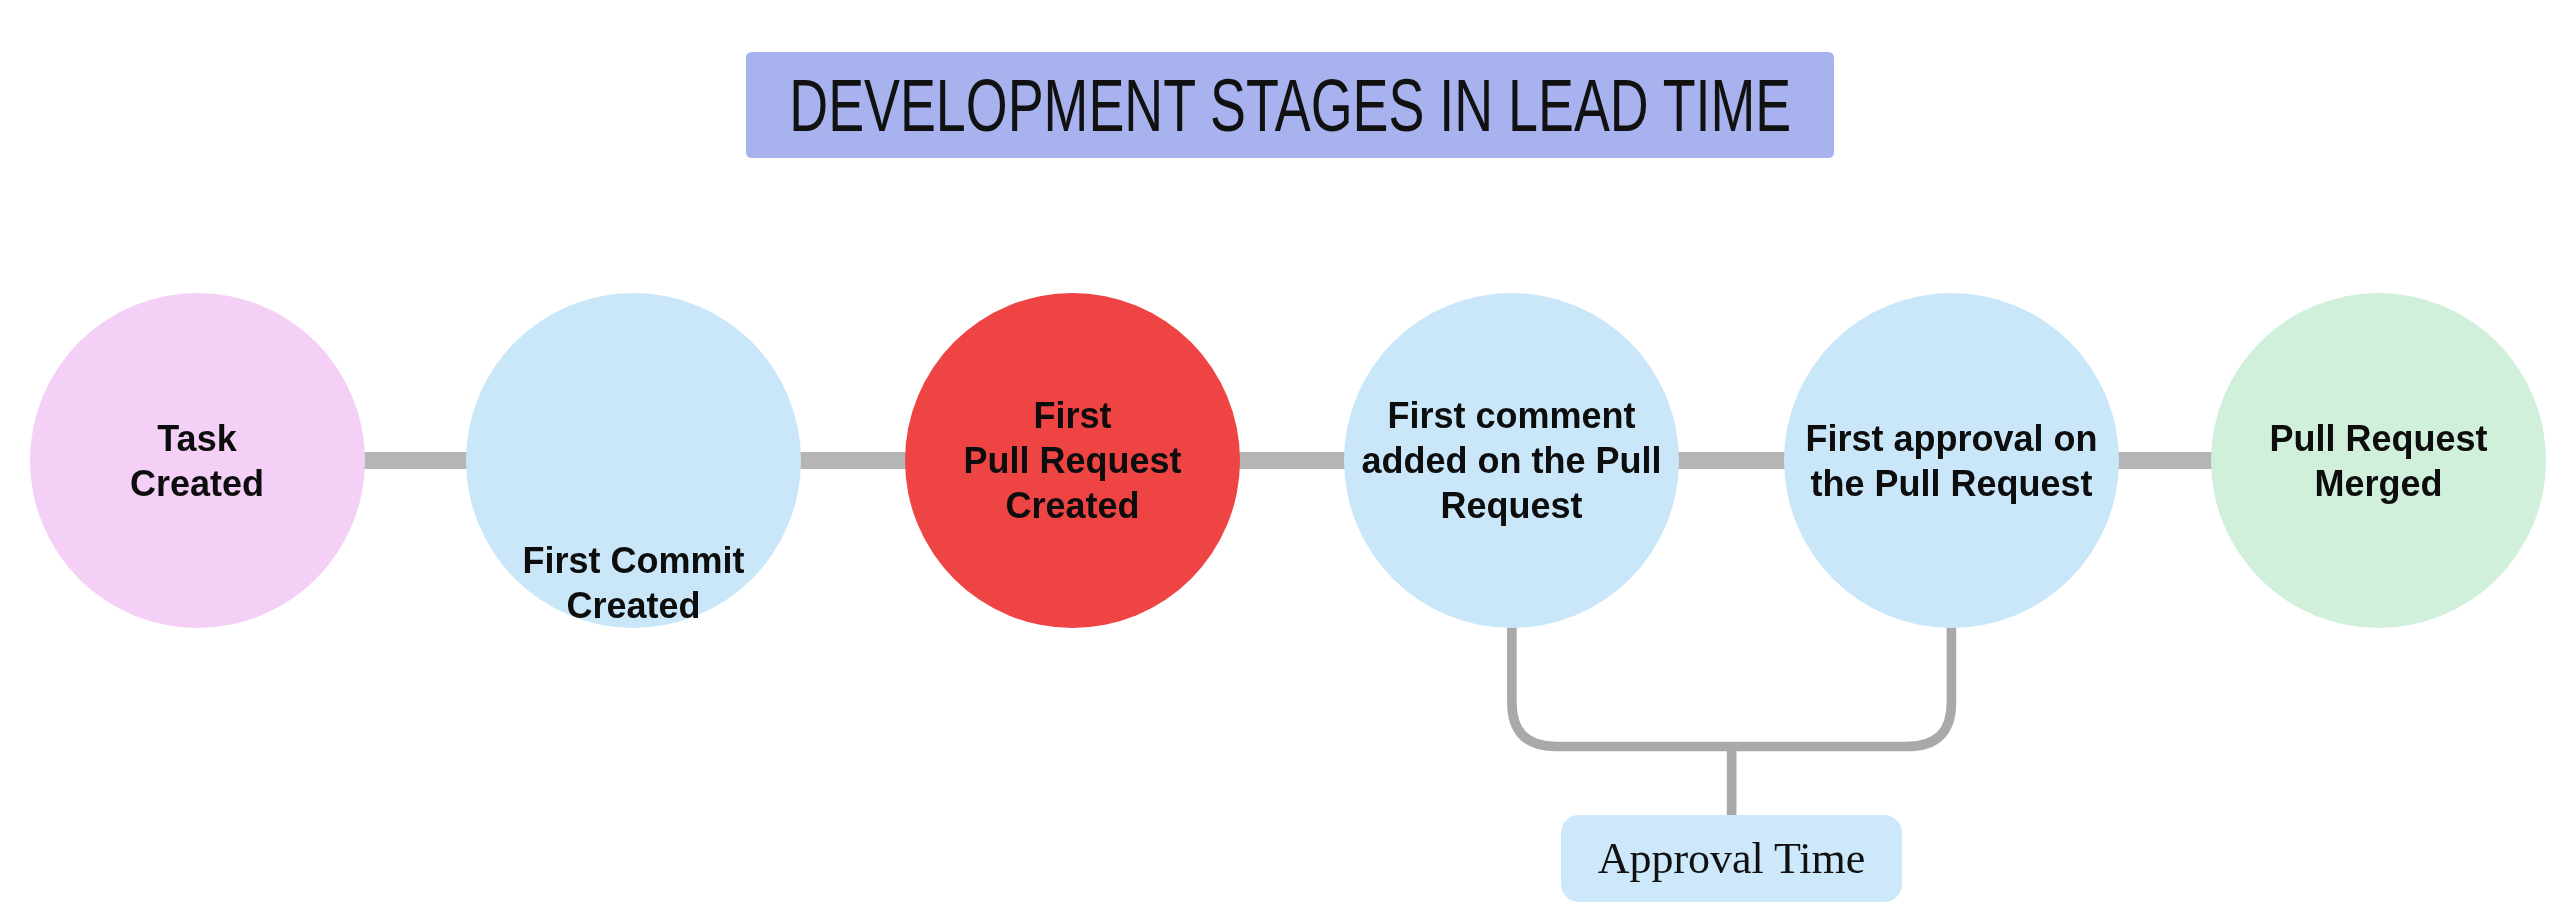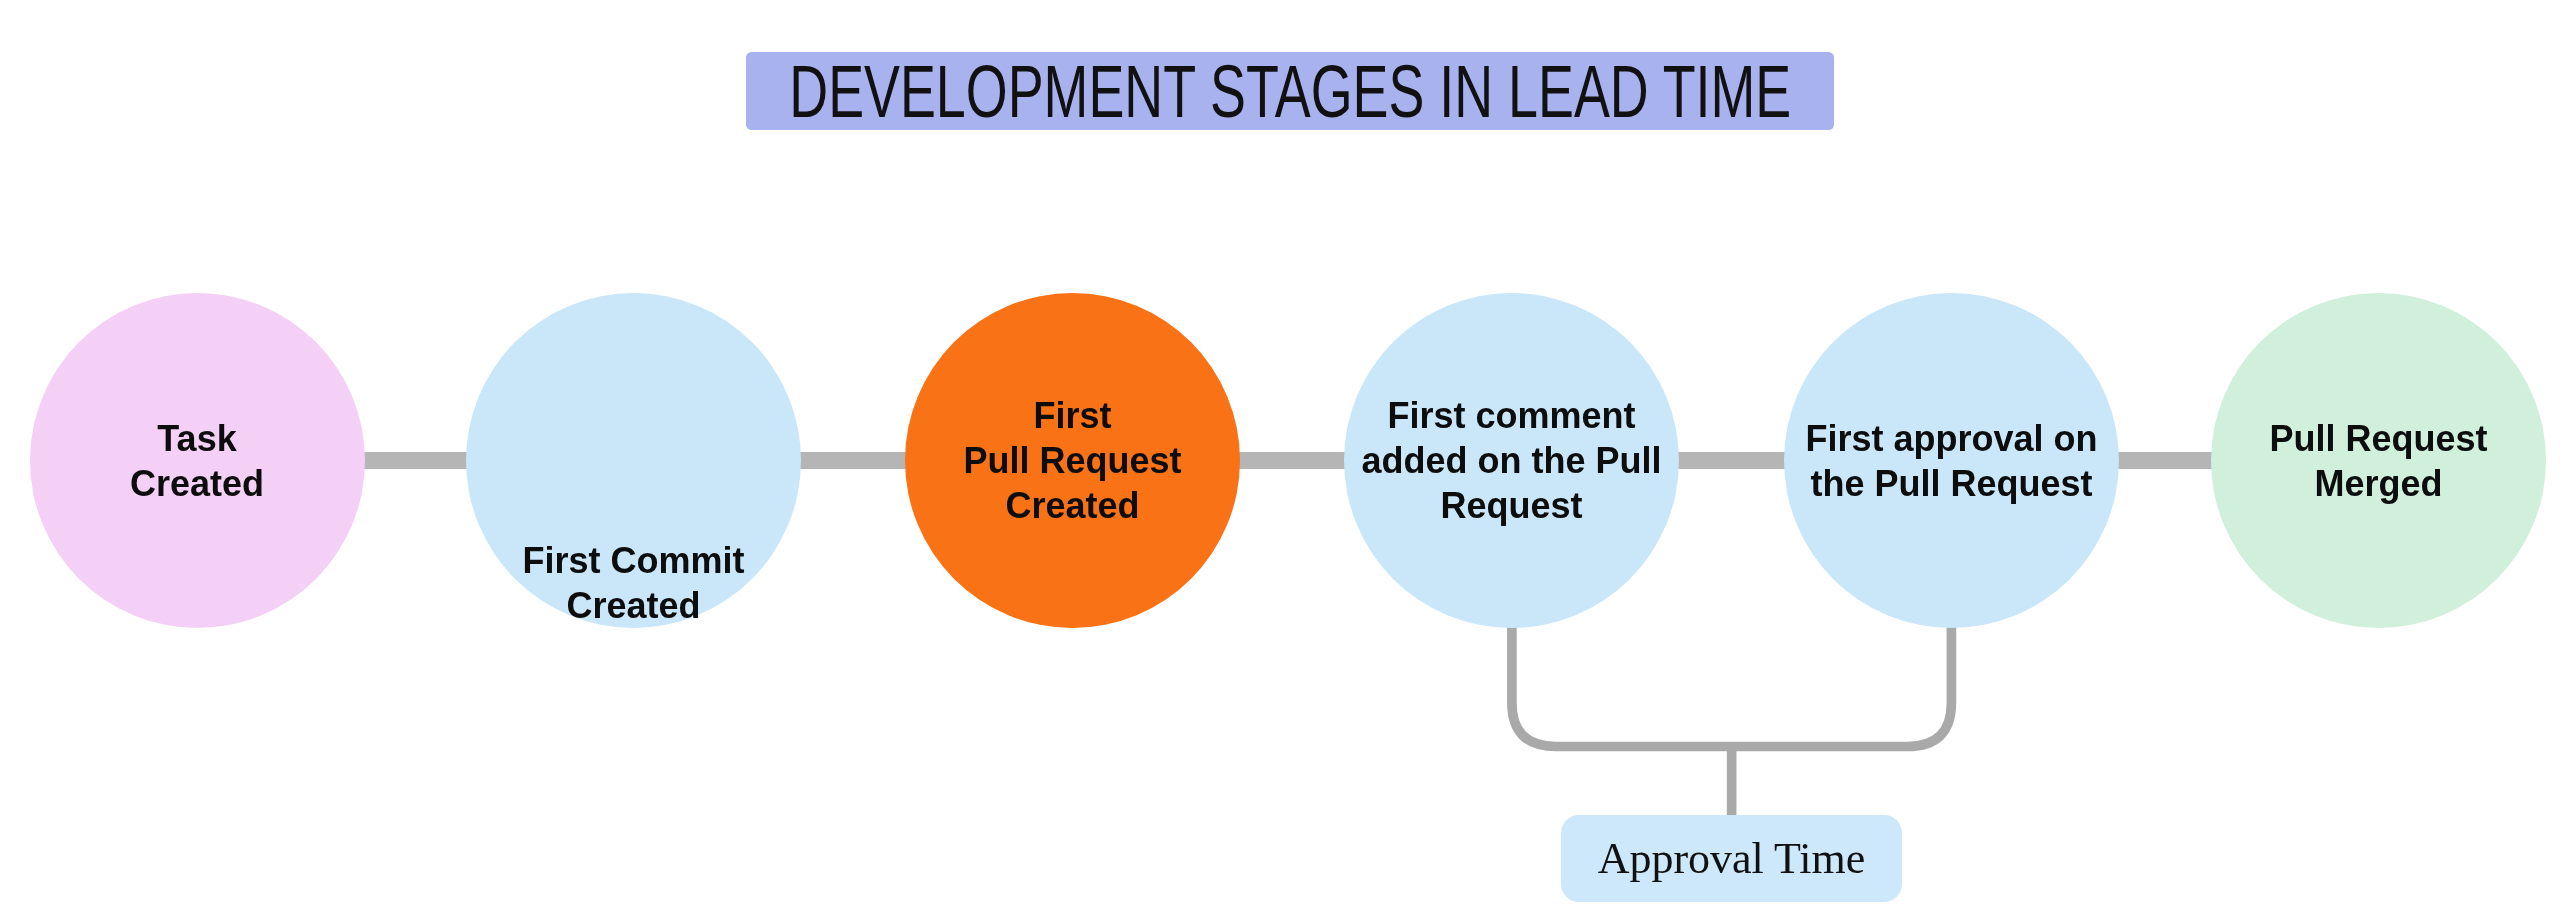--- a/index.html
+++ b/index.html
@@ -9,21 +9,21 @@
     height: 923px;
     background: #ffffff;
     overflow: hidden;
     font-family: "Liberation Sans", sans-serif;
   }
 
   
   .title-banner {
     position: absolute;
     left: 746px; top: 52px;
-    width: 1088px; height: 78px;
+    width: 1088px; height: 106px;
     background: #a8b2ee;
     border-radius: 5.5px;
     display: flex; align-items: center; justify-content: center;
   }
   .title-banner .title-text {
     display: inline-block;
     white-space: nowrap;
     font-size: 69px;
     font-weight: 400;
     color: #111111;
@@ -103,21 +103,21 @@
   <div class="connector" style="background: rgb(181, 181, 181);"></div>
 
   <div class="stage stage-1" style="background: rgb(245, 208, 246);">
     <span class="stage-label">Task
 Created</span>
   </div>
   <div class="stage stage-2" style="background: rgb(202, 231, 250); align-items: flex-end;">
     <span class="stage-label">First Commit
 Created</span>
   </div>
-  <div class="stage stage-3" style="background: #f97316;">
+  <div class="stage stage-3" style="background: #ef4444;">
     <span class="stage-label">First
 Pull Request
 Created</span>
   </div>
   <div class="stage stage-5" style="background: rgb(202, 231, 250);">
     <span class="stage-label">First approval on
 the Pull Request</span>
   </div>
   <div class="stage stage-4" style="background: rgb(202, 231, 250);">
     <span class="stage-label">First comment

